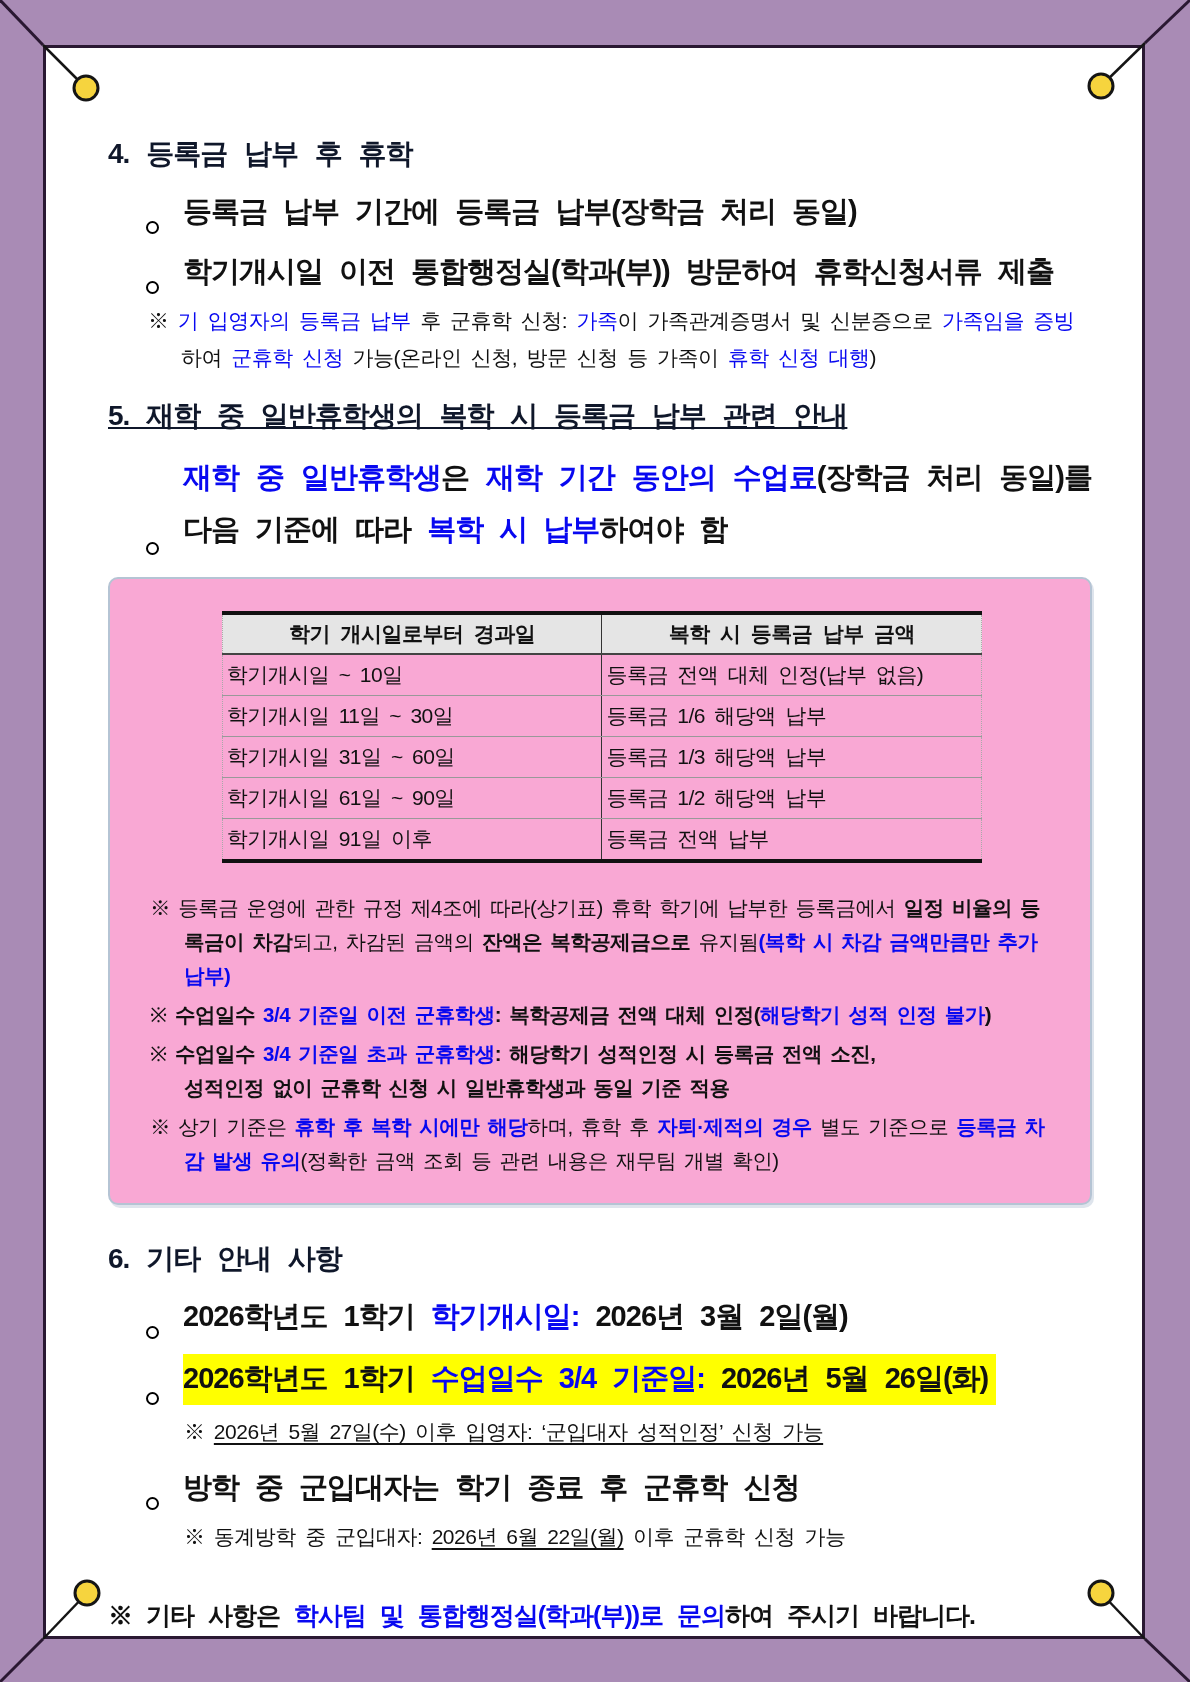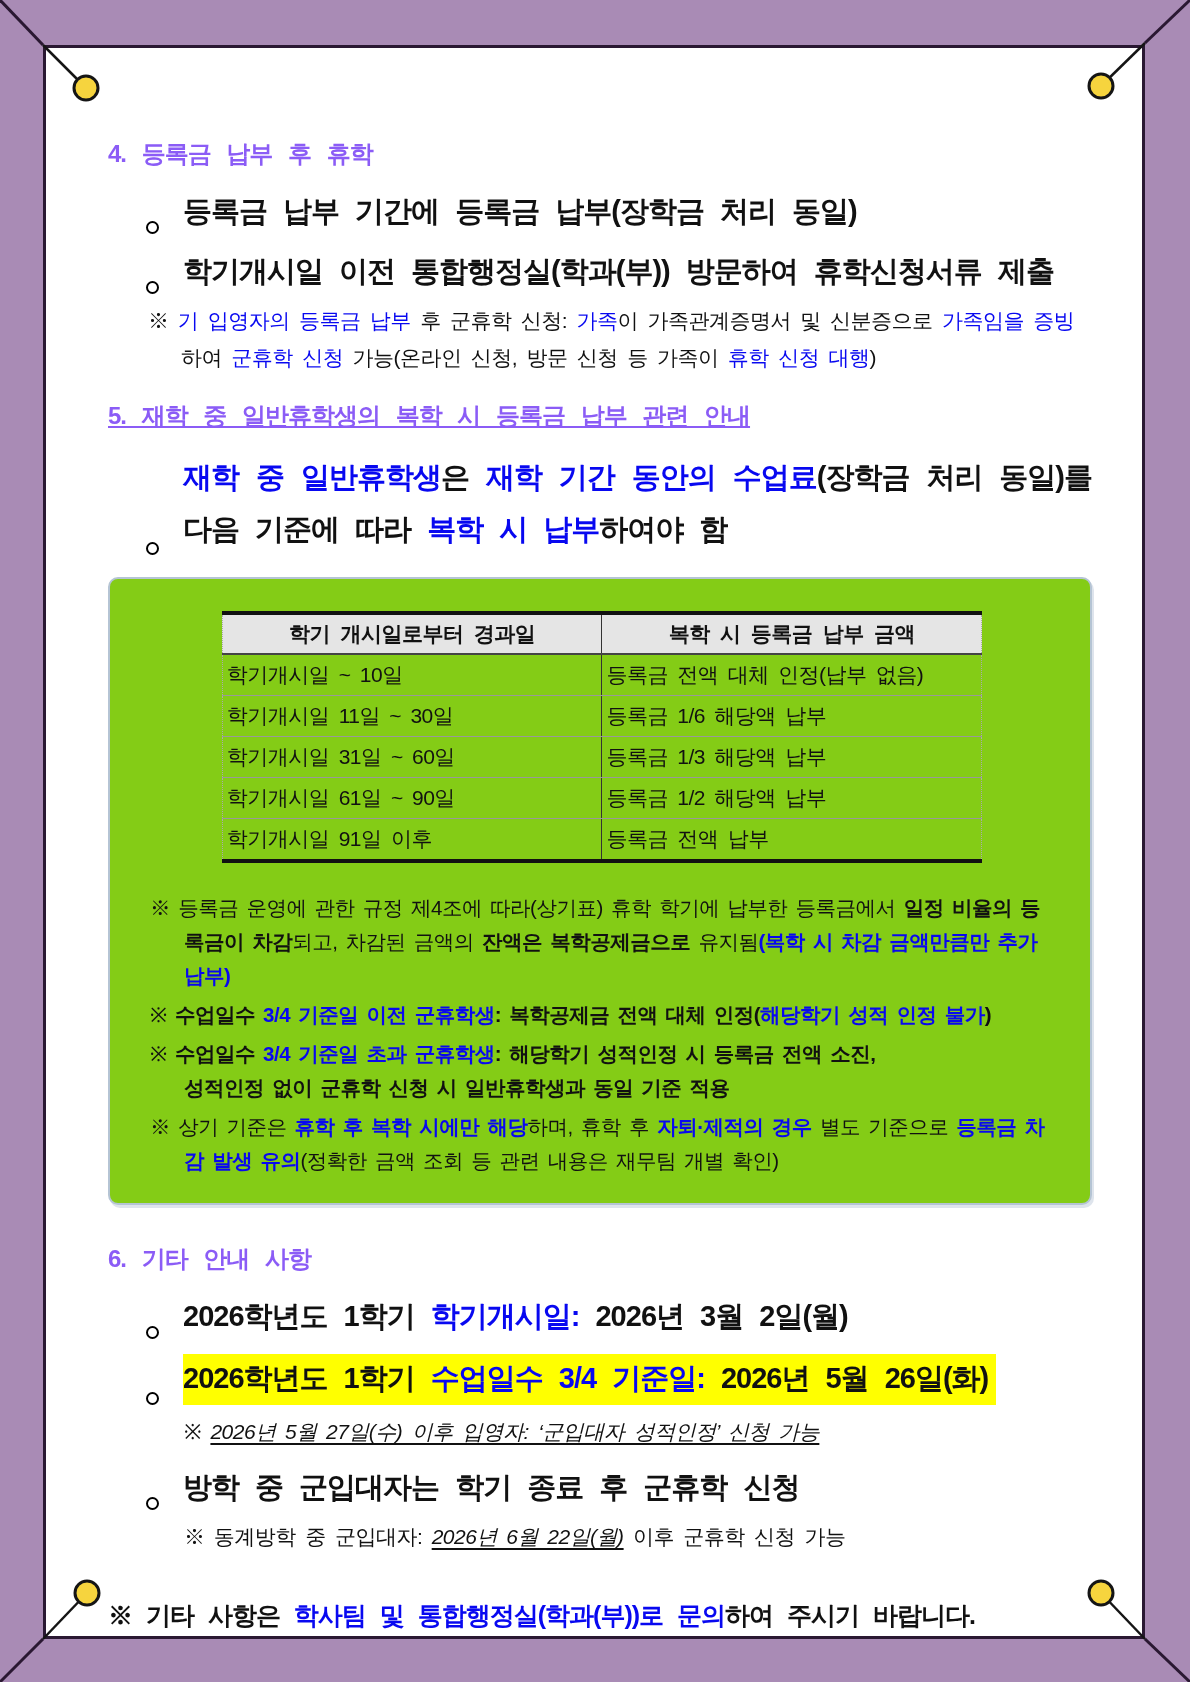--- a/index.html
+++ b/index.html
@@ -11,35 +11,35 @@
   html,body{width:1190px;height:1682px;overflow:hidden;}
   body{background:var(--purple);position:relative;font-family:"Liberation Sans",sans-serif;color:#111;}
   .page{position:absolute;left:43px;top:45px;width:1102px;height:1594px;background:#fff;
         border:3px solid var(--frameline);overflow:hidden;}
   .content{padding:86px 50px 0 62px;}
   .decor{position:absolute;inset:0;width:1190px;height:1682px;pointer-events:none;z-index:9;}
   .decor .corner{stroke:var(--frameline);stroke-width:3;}
   .decor .needle{stroke:#151515;stroke-width:2.5;}
   .decor .pinhead{fill:var(--pin);stroke:#151515;stroke-width:3;}
 
-  .sec-title{font-size:24px;font-weight:800;letter-spacing:-1px;word-spacing:10px;line-height:40px;color:#8b5cf6;}
+  .sec-title{font-size:28px;font-weight:800;letter-spacing:-1px;word-spacing:10px;line-height:40px;color:#0f172a;}
   .bullet-row{display:flex;align-items:flex-end;margin:15px 0 0 38px;}
   .circ{flex:0 0 13px;width:13px;height:13px;border:2.5px solid #000;border-radius:50%;margin:14px 24px 0 0;}
   .bullet-text{font-size:29px;font-weight:800;letter-spacing:-1px;word-spacing:9px;line-height:45px;}
   .justify{text-align:justify;line-height:52px;}
   .sub-note{font-size:21px;line-height:37px;margin:8px 0 0 40px;padding-left:33px;text-indent:-33px;word-spacing:4px;letter-spacing:-0.5px;}
   .deep{margin-left:76px;}
   .blue{color:var(--blue);}
   .bold{font-weight:800;}
-  .ul{text-decoration:underline;text-underline-offset:4px;font-style:italic;}
+  .ul{text-decoration:underline;text-underline-offset:4px;}
   .hl{background:var(--hl);display:inline-block;padding:2px 8px 4px 0;}
   .mt22{margin-top:20px;text-decoration:underline;}
   .mt40{margin-top:34px;}
 
-  .panel{margin-top:22px;border:2px solid var(--panelborder);border-radius:10px;background:#84cc16;
+  .panel{margin-top:22px;border:2px solid var(--panelborder);border-radius:10px;background:#f9a8d4;
          box-shadow:2px 3px 0 rgba(181,196,212,.45);padding:32px 30px 20px 34px;}
   table.fee{width:83%;margin:0 auto;border-collapse:collapse;border-left:1px dotted #aaa;border-right:1px dotted #aaa;}
   table.fee th{background:var(--thbg);border-top:4px solid #111;border-bottom:2px solid #444;
                font-size:21px;font-weight:800;padding:5px 4px;letter-spacing:-0.5px;word-spacing:5px;}
   table.fee th+th, table.fee td+td{border-left:1.5px solid #333;}
   table.fee td{font-size:21px;padding:6px 4px;border-bottom:1.5px solid #999;word-spacing:4px;letter-spacing:-0.5px;}
   table.fee tr:last-child td{border-bottom:4px solid #111;}
   .panel-notes{margin-top:28px;}
   .pnote{font-size:20.5px;line-height:34px;margin:0 6px 5px 6px;padding-left:34px;text-indent:-34px;
          word-spacing:3px;letter-spacing:-0.5px;}

